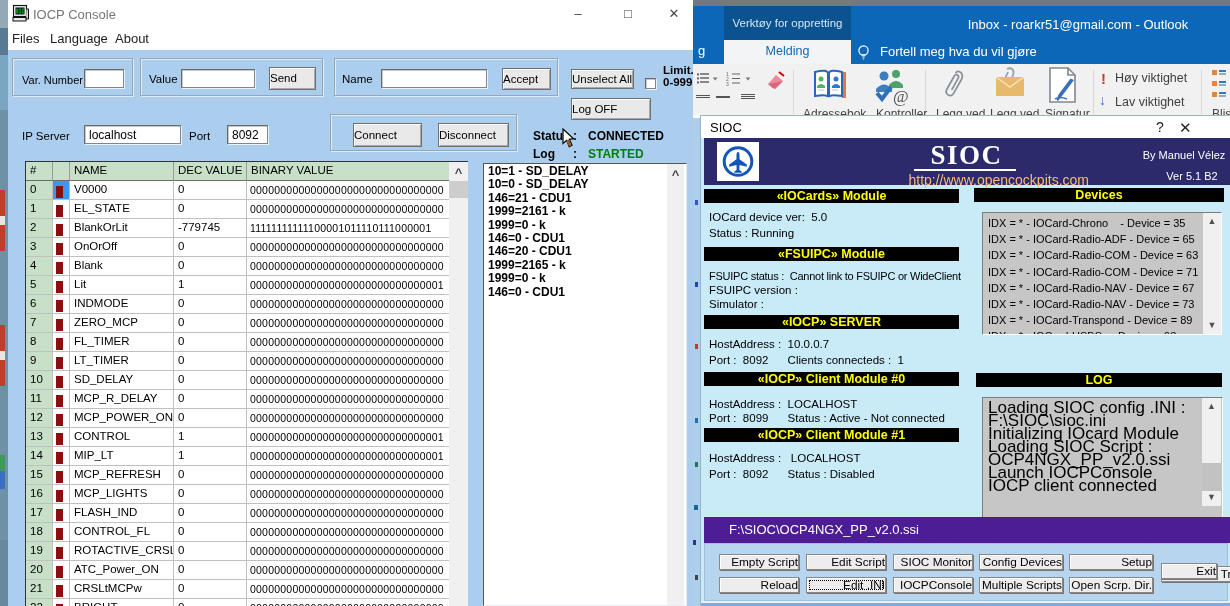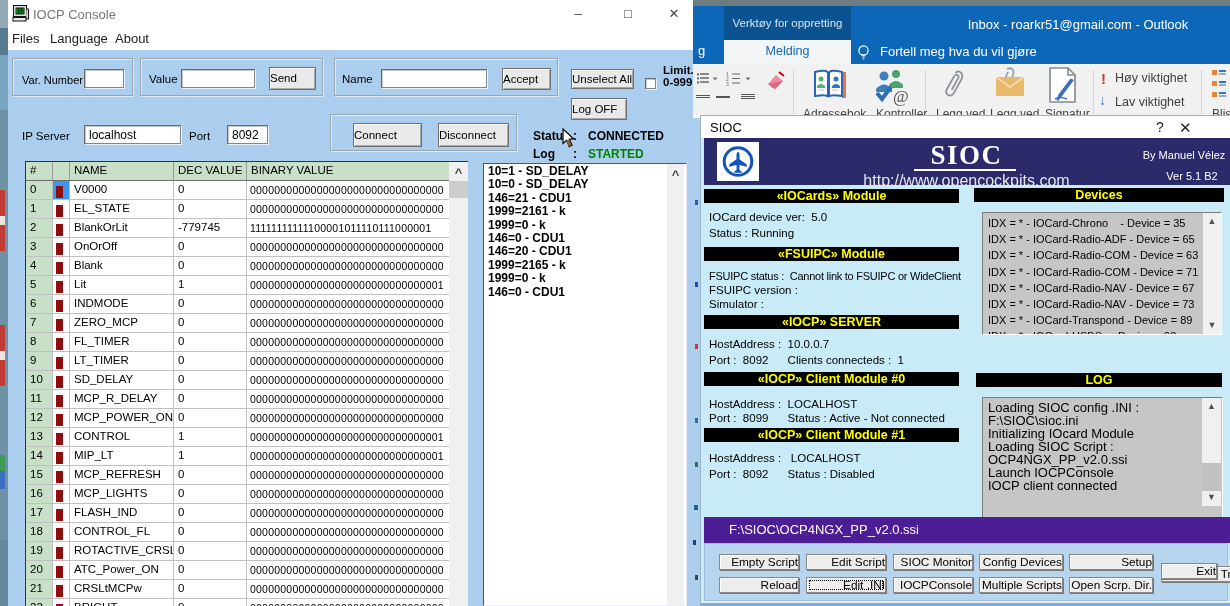--- a/index.html
+++ b/index.html
@@ -64,21 +64,21 @@
 .ribtxt{position:absolute;font-size:12.5px;color:#404040}
 
 
 #sioc{left:700px;top:115px;width:530px;height:491px;background:#c9ebf8;border-left:1px solid #9ab4c6;border-top:1px solid #9ab4c6}
 #sioc .tbar{position:absolute;left:0;top:0;width:100%;height:22px;background:#fff}
 #sioc .tbar .t{position:absolute;left:9px;top:4px;font-size:13px;color:#000}
 #navy{position:absolute;left:3px;top:22px;width:527px;height:47px;background:#2b2a6b}
 #logo{position:absolute;left:13px;top:4px;width:42px;height:39px;background:#fff}
 #stitle{position:absolute;left:180px;top:2px;width:165px;text-align:center;color:#fff;font-family:"Liberation Serif",serif;font-weight:bold;font-size:27px;letter-spacing:1.5px}
 #sunder{position:absolute;left:210px;top:31px;width:102px;height:2px;background:#fff}
-#surl{position:absolute;left:140px;top:34px;width:245px;text-align:center;color:#e5e5e5;font-size:16px}
+#surl{position:absolute;left:140px;top:34px;width:245px;text-align:right;color:#fdba74;font-size:14px}
 #sby{position:absolute;left:428px;top:11px;width:104px;text-align:center;color:#fff;font-size:11px}
 #sver{position:absolute;left:450px;top:32px;width:76px;text-align:center;color:#fff;font-size:11px}
 .bbar{position:absolute;height:14px;background:#000;color:#ffff00;font-weight:bold;font-size:12.5px;text-align:center;line-height:14px}
 .stxt{position:absolute;left:8px;font-size:11.5px;color:#000;white-space:nowrap}
 .slist{position:absolute;background:#c6c6c6;border-top:1px solid #7c7c7c;border-left:1px solid #7c7c7c;border-right:1px solid #fff;border-bottom:1px solid #fff;color:#000;overflow:hidden}
 .slist div{white-space:nowrap}
 #pathbar{position:absolute;left:3px;top:401px;width:527px;height:26px;background:#4c1d95;color:#fff;font-size:13px;line-height:26px;padding-left:25px}
 #bpanel{position:absolute;left:3px;top:427px;width:524px;height:58px;background:#b7d5ef;border:1px solid #9fc2da}
 .sbtn{position:absolute;width:80px;height:16px;background:#ededed;border:1px solid #888;box-shadow:inset 1px 1px 0 #fff, 1px 1px 0 #777;font-size:11.8px;text-align:right;line-height:14px;color:#000;white-space:nowrap}
 </style></head>
@@ -134,21 +134,21 @@
 
  <div class="gbox" style="left:326px;top:58px;width:224px;height:38px"></div>
  <div class="lbl" style="left:334px;top:73px">Name</div>
  <div class="inp" style="left:373px;top:69px;width:106px;height:19px"></div>
  <div class="btn" style="left:494px;top:68px;width:49px;height:22px;line-height:20px">Accept</div>
 
  <div class="btn" style="left:563px;top:69px;width:63px;height:20px;line-height:18px">Unselect All</div>
  <div class="inp" style="left:637px;top:78px;width:11px;height:11px"></div>
  <div class="lbl bold" style="left:655px;top:64px">Limit.</div>
  <div class="lbl bold" style="left:655px;top:76px">0-999</div>
- <div class="btn" style="left:563px;top:98px;width:56px;height:22px;line-height:20px">Log OFF</div>
+ <div class="btn" style="left:563px;top:98px;width:80px;height:22px;line-height:20px">Log OFF</div>
 
  <div class="lbl" style="left:14px;top:130px">IP Server</div>
  <div class="inp" style="left:76px;top:125px;width:97px;height:19px">
       <span>localhost</span>
     </div>
  <div class="lbl" style="left:181px;top:130px">Port</div>
  <div class="inp" style="left:219px;top:125px;width:41px;height:19px">
       <span>8092</span>
     </div>
  <div class="gbox" style="left:322px;top:114px;width:187px;height:37px"></div>
@@ -576,21 +576,21 @@
       <div>IDX = * - IOCard-Radio-NAV - Device = 73</div>
       <div>IDX = * - IOCard-Transpond - Device = 89</div>
       <div>IDX = * - IOCard-USBSe - Device = 93</div>
  </div>
  <div class="sb" style="left:502px;top:97px;width:18px;height:121px;background:#f0f0f0">
    <div class="sbb" style="top:0">▲</div>
       <div class="sbb" style="bottom:0">▼</div>
  </div>
 
  <div class="bbar" style="left:275px;top:257px;width:246px">LOG</div>
- <div class="slist" style="left:281px;top:281px;width:241px;height:136px;font-size:13px;line-height:13px;padding:3px 4px 0 5px">
+ <div class="slist" style="left:281px;top:281px;width:241px;height:136px;font-size:17px;line-height:13px;padding:3px 4px 0 5px">
 <div>Loading SIOC config .INI :</div>
       <div>F:\SIOC\sioc.ini</div>
       <div>Initializing IOcard Module</div>
       <div>Loading SIOC Script :</div>
       <div>OCP4NGX_PP_v2.0.ssi</div>
       <div>Launch IOCPConsole</div>
       <div>IOCP client connected</div>
  </div>
  <div class="sb" style="left:501px;top:282px;width:19px;height:108px;background:#f0f0f0">
    <div class="sbb" style="top:0">▲</div>

